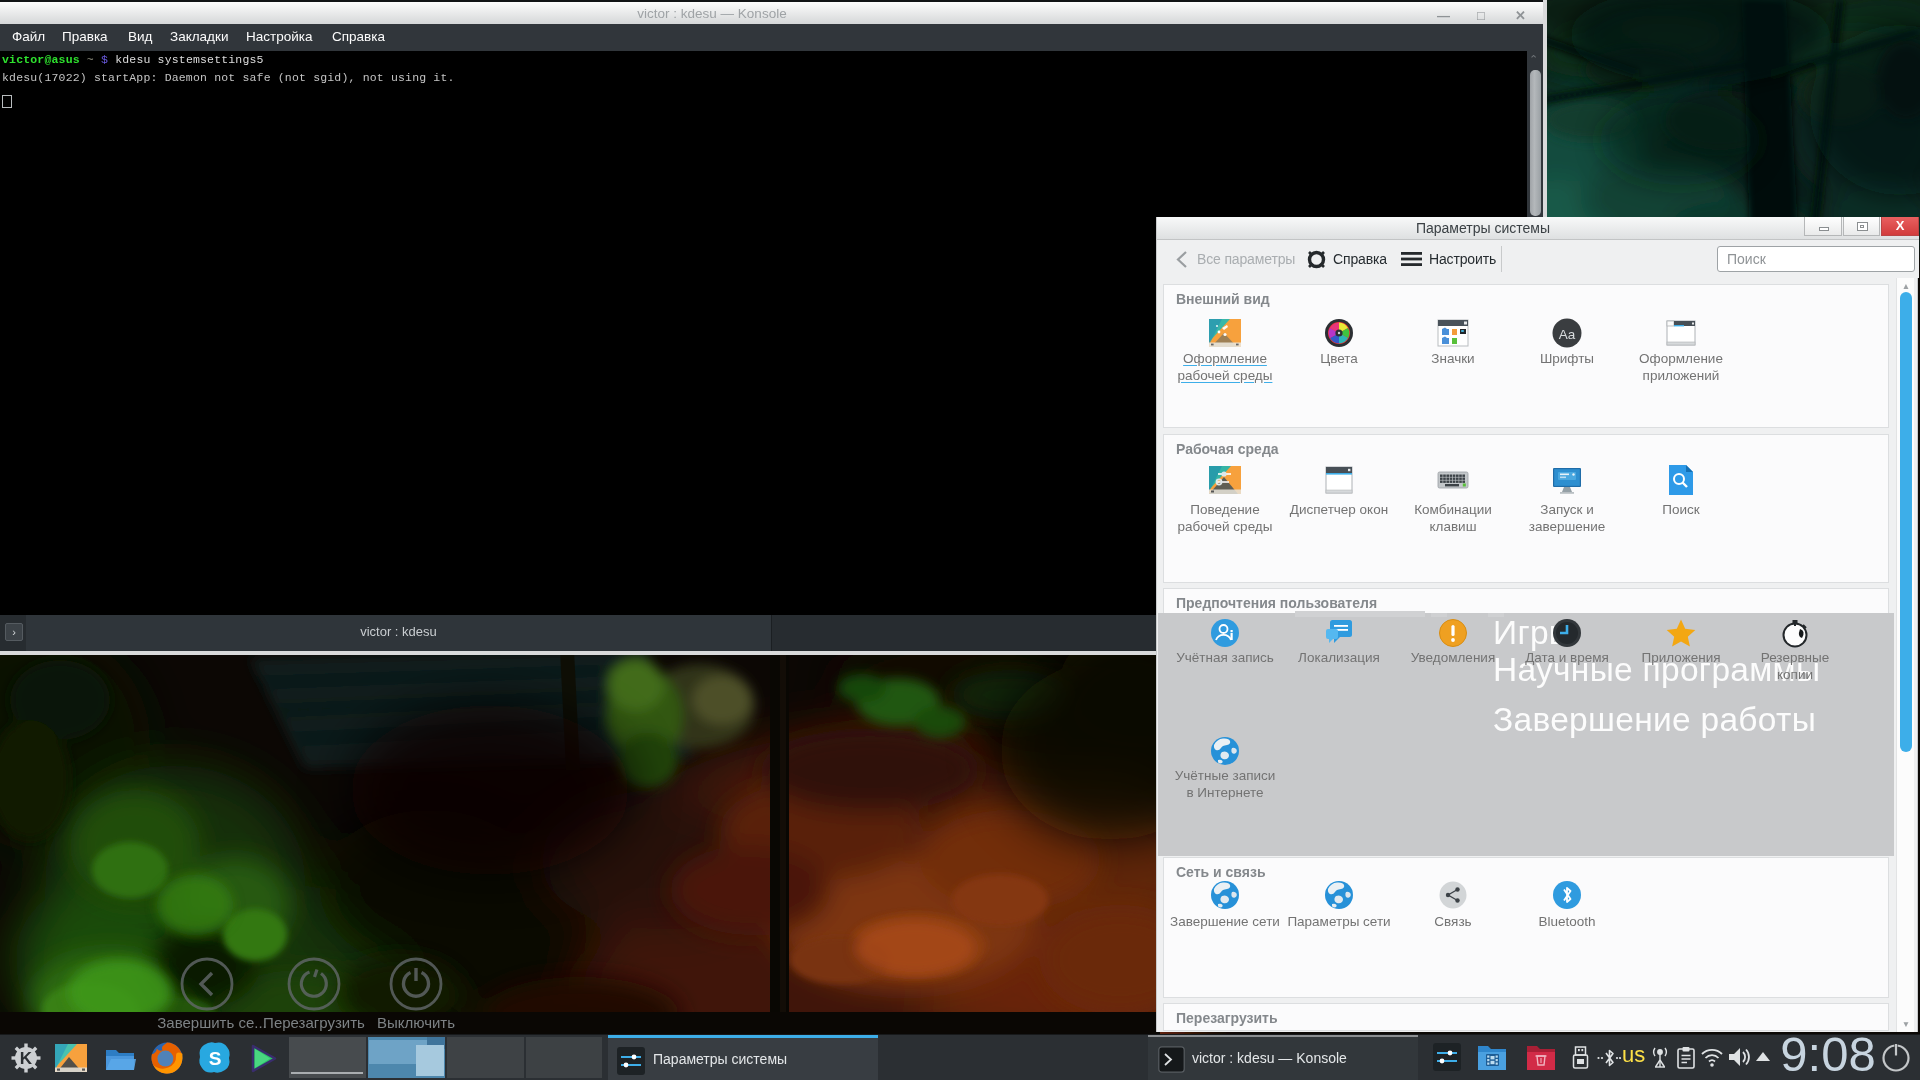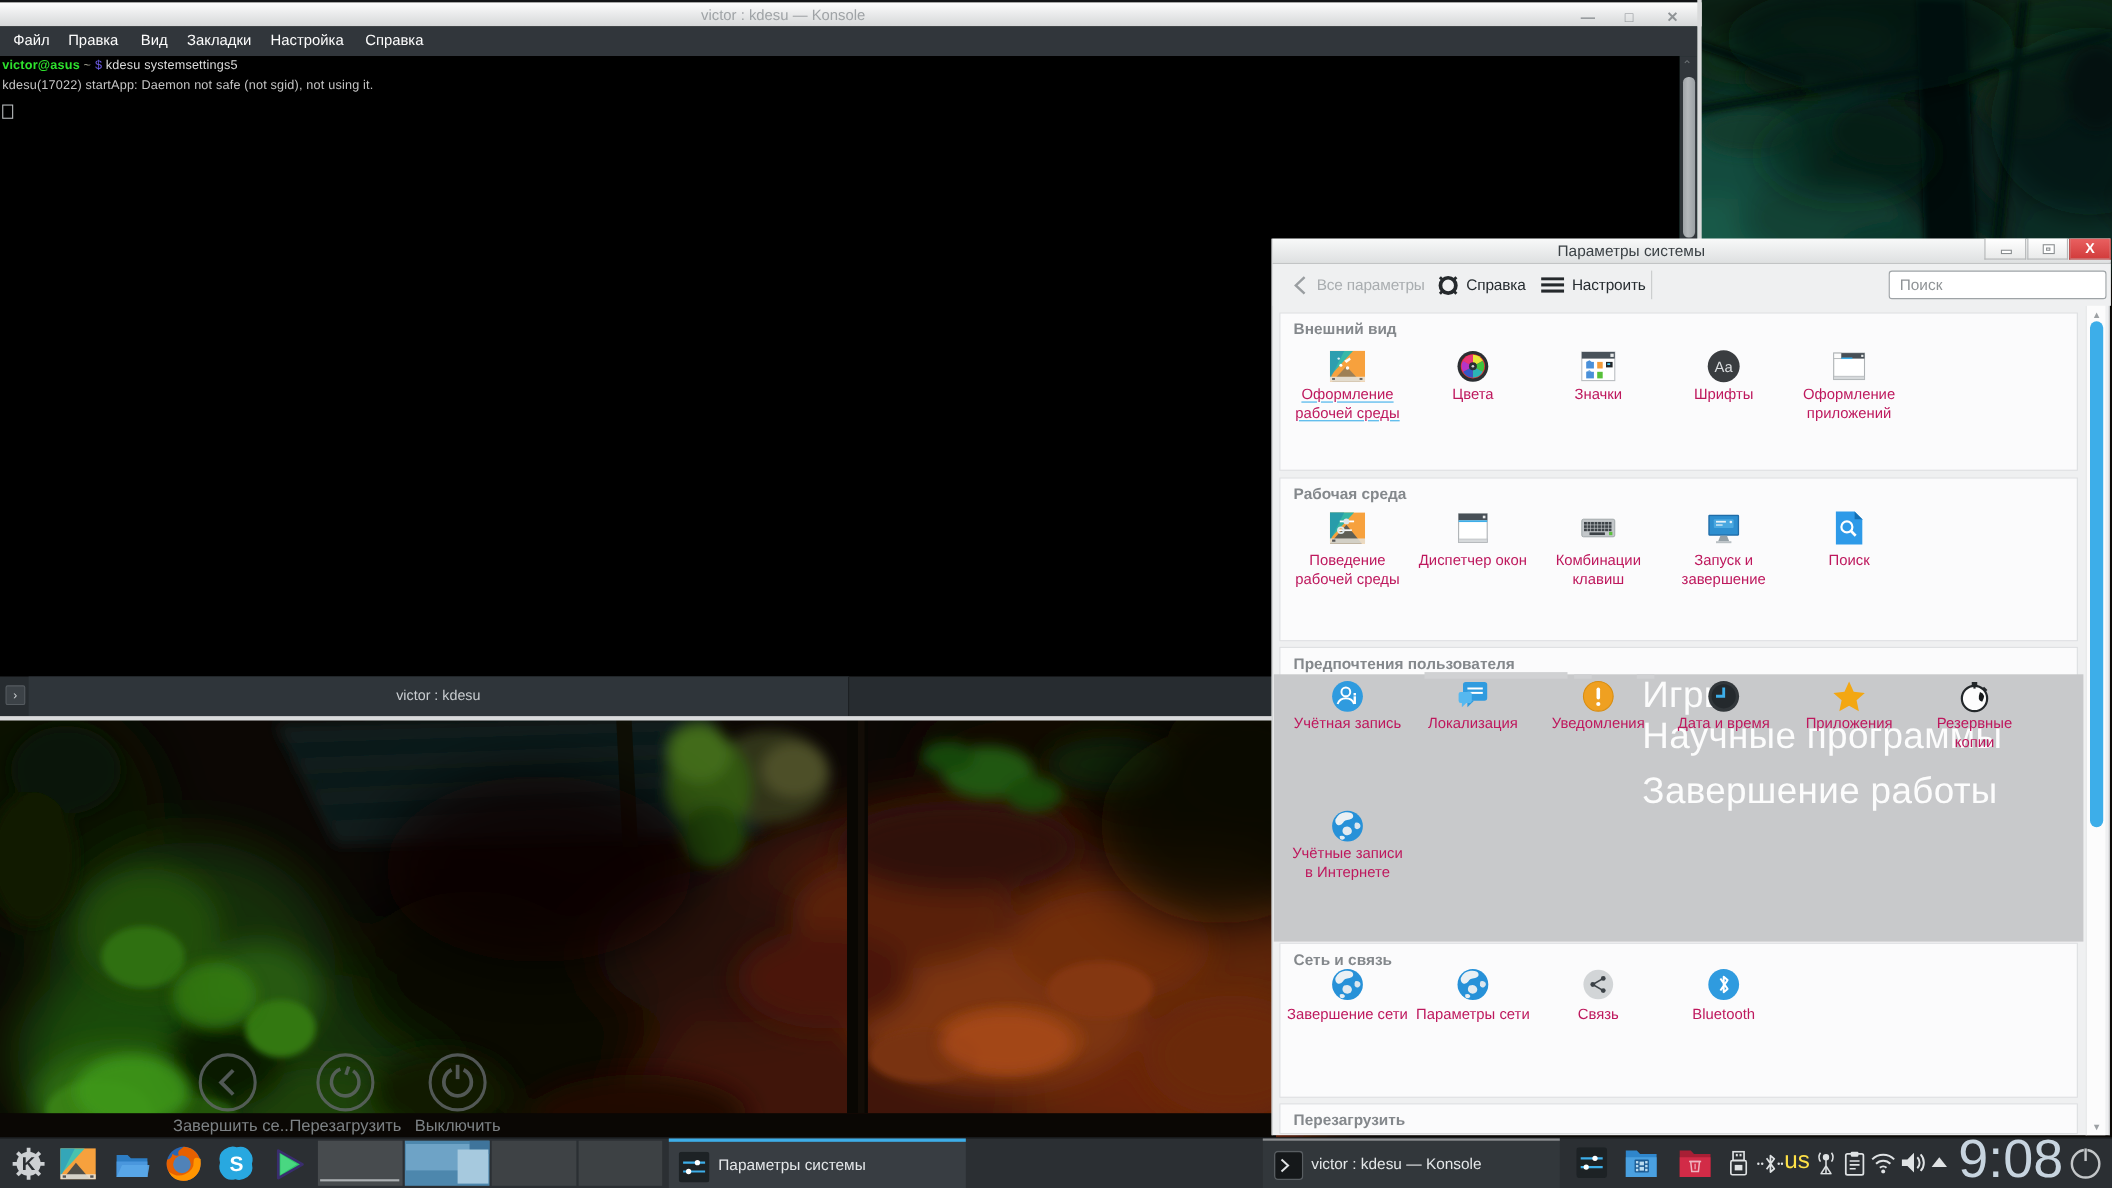--- a/index.html
+++ b/index.html
@@ -6,21 +6,21 @@
 .abs{position:absolute}
 #root{position:relative;width:1920px;height:1080px}
 
 #konsole{position:absolute;left:0;top:0;width:1547px;height:654px}
 #ktitle{position:absolute;left:0;top:0;width:1547px;height:24px;background:linear-gradient(#fdfdfd,#d5d7d8);border-top:2px solid #121416}
 #ktitle .t{position:absolute;left:0;top:4px;width:1424px;text-align:center;font-size:13.5px;color:#9fa3a6}
 .kbtn{position:absolute;top:6px;color:#8f9396;font-size:13px;font-weight:bold}
 #kmenu{position:absolute;left:0;top:24px;width:1543px;height:27px;background:#31363b}
 #kmenu span{position:absolute;top:5px;font-size:13.5px;color:#fcfcfc}
 #kterm{position:absolute;left:0;top:51px;width:1527px;height:564px;background:#000}
-#kterm pre{font-family:Liberation Sans, sans-serif;font-size:11.5px;line-height:18px;letter-spacing:.17px;color:#d0d0d0;margin:0 0 0 2px}
+#kterm pre{font-family:Liberation Mono, monospace;font-size:11.5px;line-height:18px;letter-spacing:.17px;color:#d0d0d0;margin:0 0 0 2px}
 .green{color:#2ee22e;font-weight:bold}.til{color:#9a9a8a}.dol{color:#6a5ae0}.cmd{color:#dcdcdc}.out{color:#c4c4c4}
 #kcursor{position:absolute;left:2px;top:44px;width:10px;height:13px;border:1.5px solid #b8bcbe}
 #kscroll{position:absolute;left:1527px;top:51px;width:16px;height:564px;background:#31363b}
 #kthumb{position:absolute;left:2.5px;top:19px;width:11px;height:146px;background:linear-gradient(90deg,#9fa3a7,#b4b8bb 40%,#9aa0a4);border-radius:5px}
 #kup{position:absolute;left:2px;top:2px;width:12px;height:12px;color:#6f7478;font-size:11px}
 #ktabs{position:absolute;left:0;top:615px;width:1543px;height:36px;background:#272c30}
 #ktab1{position:absolute;left:26px;top:0;width:746px;height:36px;background:#2f353a;border-right:1px solid #1b1f22}
 #ktab1 span{display:block;text-align:center;margin-top:9px;font-size:13px;color:#c9cdd0}
 #ktabbtn{position:absolute;left:5px;top:8px;width:18px;height:18px;background:#3c4247;border:1px solid #555b60;border-radius:2px;color:#d4d8da;font-size:11px;text-align:center;line-height:16px}
 #kborderb{position:absolute;left:0;top:651px;width:1547px;height:3.5px;background:#d9dadb}
@@ -32,21 +32,21 @@
 .sbtn{position:absolute;top:0;height:18.5px;border:1px solid #b5b7b8;border-top:none;background:linear-gradient(#ffffff,#e9eaea)}
 #sclose{background:linear-gradient(#e96060,#d23c3c);border-color:#b44;color:#fff;font-weight:bold;font-size:13px;text-align:center;line-height:17px}
 #stool{position:absolute;left:0;top:23px;width:762px;height:38px;background:#eff0f1}
 #stool .lbl{position:absolute;top:11px;font-size:14px;letter-spacing:-.15px;color:#262c30}
 #stool .dis{color:#a9adb0}
 #ssep{position:absolute;left:344px;top:6px;width:1px;height:26px;background:#c8cacb}
 #ssearch{position:absolute;left:560px;top:6px;width:198px;height:26px;background:#fff;border:1px solid #9ea3a6;border-radius:3px;font-size:14px;color:#8f9396;line-height:24px;padding-left:9px}
 .box{position:absolute;left:6px;width:726px;background:#fbfbfc;border:1px solid #dcdee0}
 .box h3{font-size:14px;font-weight:bold;color:#84888c;padding:6px 0 0 12px}
 .cell{position:absolute;width:110px;text-align:center}
-.cell .lbl{font-size:13.5px;line-height:17px;color:#be185d}
+.cell .lbl{font-size:13.5px;line-height:17px;color:#737373}
 .ic{position:relative;width:32px;height:32px;margin:0 auto}
 #band{position:absolute;left:1px;top:396px;width:736px;height:243px;background:#c8c9cb}
 .bigtxt{position:absolute;left:336px;font-size:33.5px;line-height:34px;color:rgba(255,255,255,.94);white-space:nowrap;letter-spacing:.3px}
 #sscroll{position:absolute;left:739px;top:61px;width:18px;height:754px;background:#fcfcfc;border-left:1px solid #e2e3e4}
 #sthumb{position:absolute;left:3px;top:14px;width:12px;height:460px;background:#3daee9;border-radius:6px}
 .sarr{position:absolute;left:3px;width:12px;font-size:8.5px;color:#9da1a4;text-align:center}
 
 #bar{position:absolute;left:0;top:1034px;width:1920px;height:46px;background:#2b2f33;border-top:1px solid #17191b}
 .task{position:absolute;top:0;height:46px}
 .ttext{position:absolute;font-size:14px;color:#e4e7e9;white-space:nowrap}

